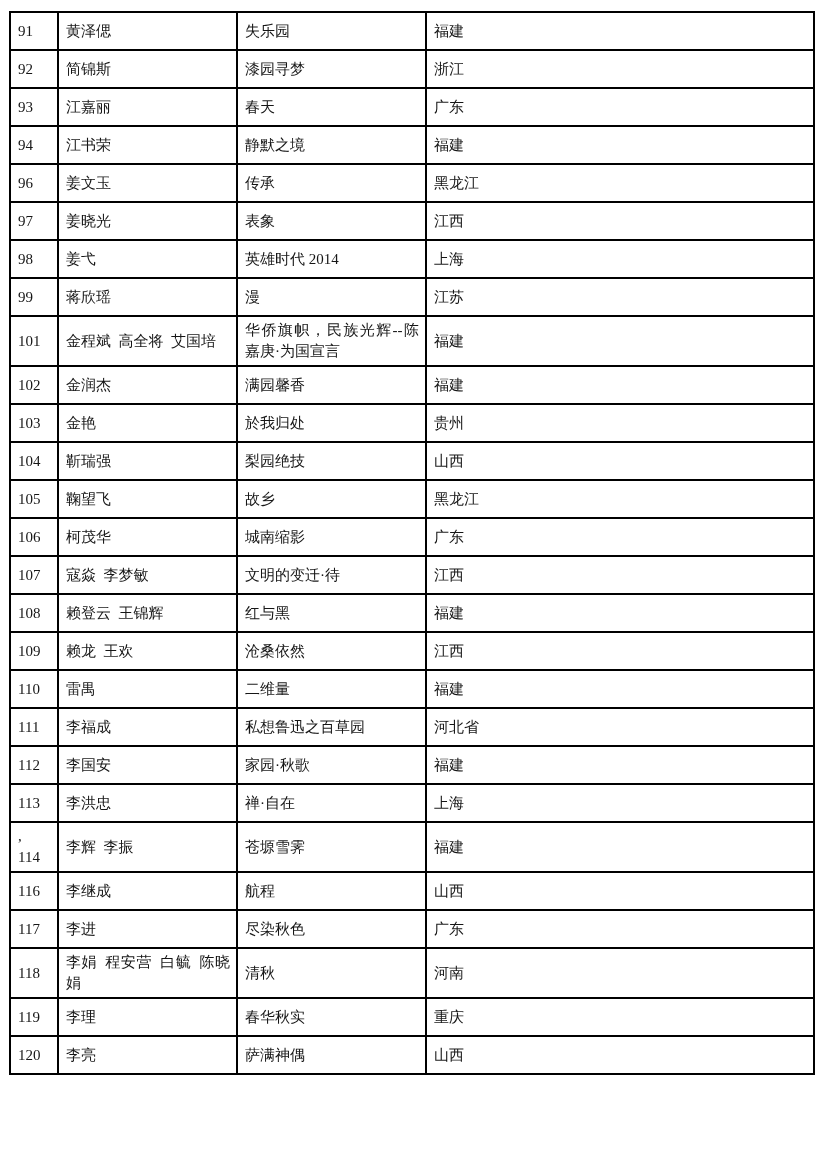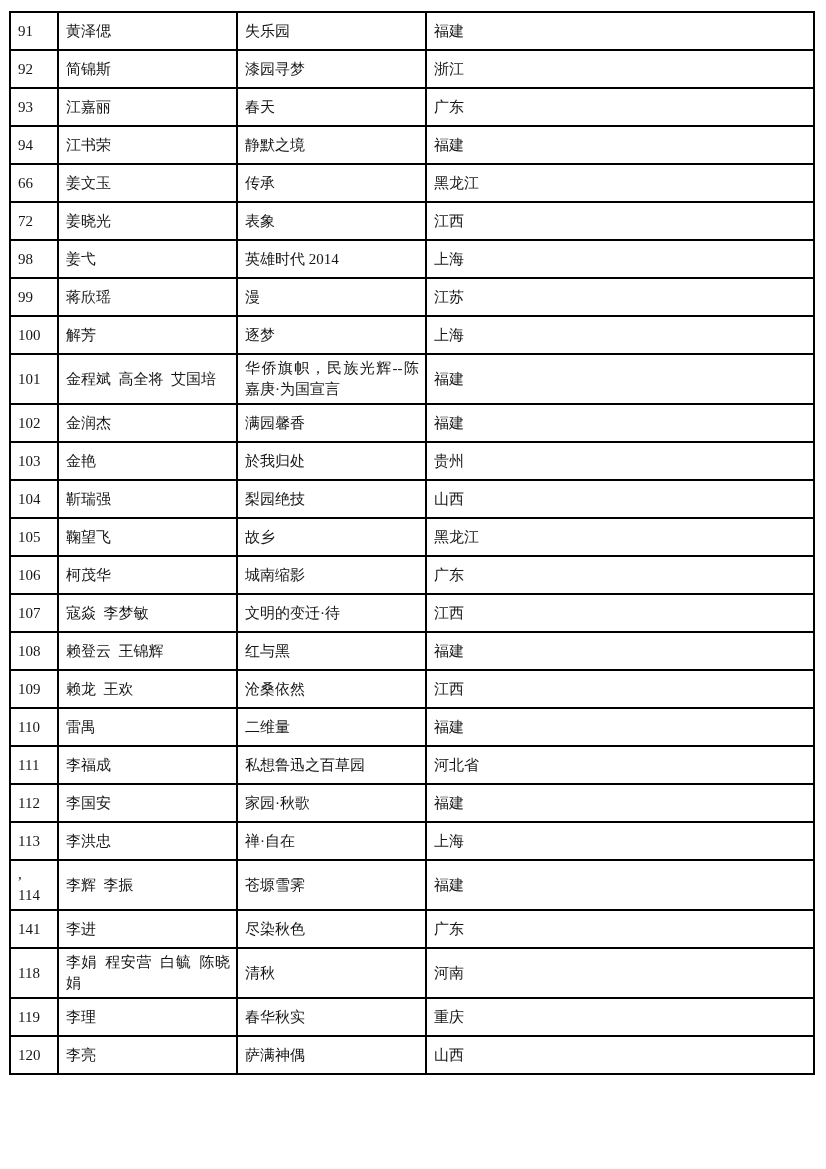--- a/index.html
+++ b/index.html
@@ -81,50 +81,44 @@
     <td class="cell-title">春天</td>
     <td class="cell-province">广东</td>
   </tr>
         <tr>
     <td class="cell-no">94</td>
     <td class="cell-authors">江书荣</td>
     <td class="cell-title">静默之境</td>
     <td class="cell-province">福建</td>
   </tr>
         <tr>
-    <td class="cell-no">66</td>
+    <td class="cell-no">96</td>
     <td class="cell-authors">姜文玉</td>
     <td class="cell-title">传承</td>
     <td class="cell-province">黑龙江</td>
   </tr>
         <tr>
-    <td class="cell-no">72</td>
+    <td class="cell-no">97</td>
     <td class="cell-authors">姜晓光</td>
     <td class="cell-title">表象</td>
     <td class="cell-province">江西</td>
   </tr>
         <tr>
     <td class="cell-no">98</td>
     <td class="cell-authors">姜弋</td>
     <td class="cell-title">英雄时代 2014</td>
     <td class="cell-province">上海</td>
   </tr>
         <tr>
     <td class="cell-no">99</td>
     <td class="cell-authors">蒋欣瑶</td>
     <td class="cell-title">漫</td>
     <td class="cell-province">江苏</td>
   </tr>
         <tr>
-    <td class="cell-no">100</td>
-    <td class="cell-authors">解芳</td>
-    <td class="cell-title">逐梦</td>
-    <td class="cell-province">上海</td>
-  </tr>
-        <tr>
     <td class="cell-no">101</td>
     <td class="cell-authors">金程斌 高全将 艾国培</td>
     <td class="cell-title">华侨旗帜，民族光辉--陈嘉庚·为国宣言</td>
     <td class="cell-province">福建</td>
   </tr>
         <tr>
     <td class="cell-no">102</td>
     <td class="cell-authors">金润杰</td>
     <td class="cell-title">满园馨香</td>
     <td class="cell-province">福建</td>
@@ -196,21 +190,27 @@
     <td class="cell-province">上海</td>
   </tr>
         <tr>
     <td class="cell-no">,
 114</td>
     <td class="cell-authors">李辉 李振</td>
     <td class="cell-title">苍塬雪霁</td>
     <td class="cell-province">福建</td>
   </tr>
         <tr>
-    <td class="cell-no">141</td>
+    <td class="cell-no">116</td>
+    <td class="cell-authors">李继成</td>
+    <td class="cell-title">航程</td>
+    <td class="cell-province">山西</td>
+  </tr>
+        <tr>
+    <td class="cell-no">117</td>
     <td class="cell-authors">李进</td>
     <td class="cell-title">尽染秋色</td>
     <td class="cell-province">广东</td>
   </tr>
         <tr>
     <td class="cell-no">118</td>
     <td class="cell-authors">李娟 程安营 白毓 陈晓娟</td>
     <td class="cell-title">清秋</td>
     <td class="cell-province">河南</td>
   </tr>

